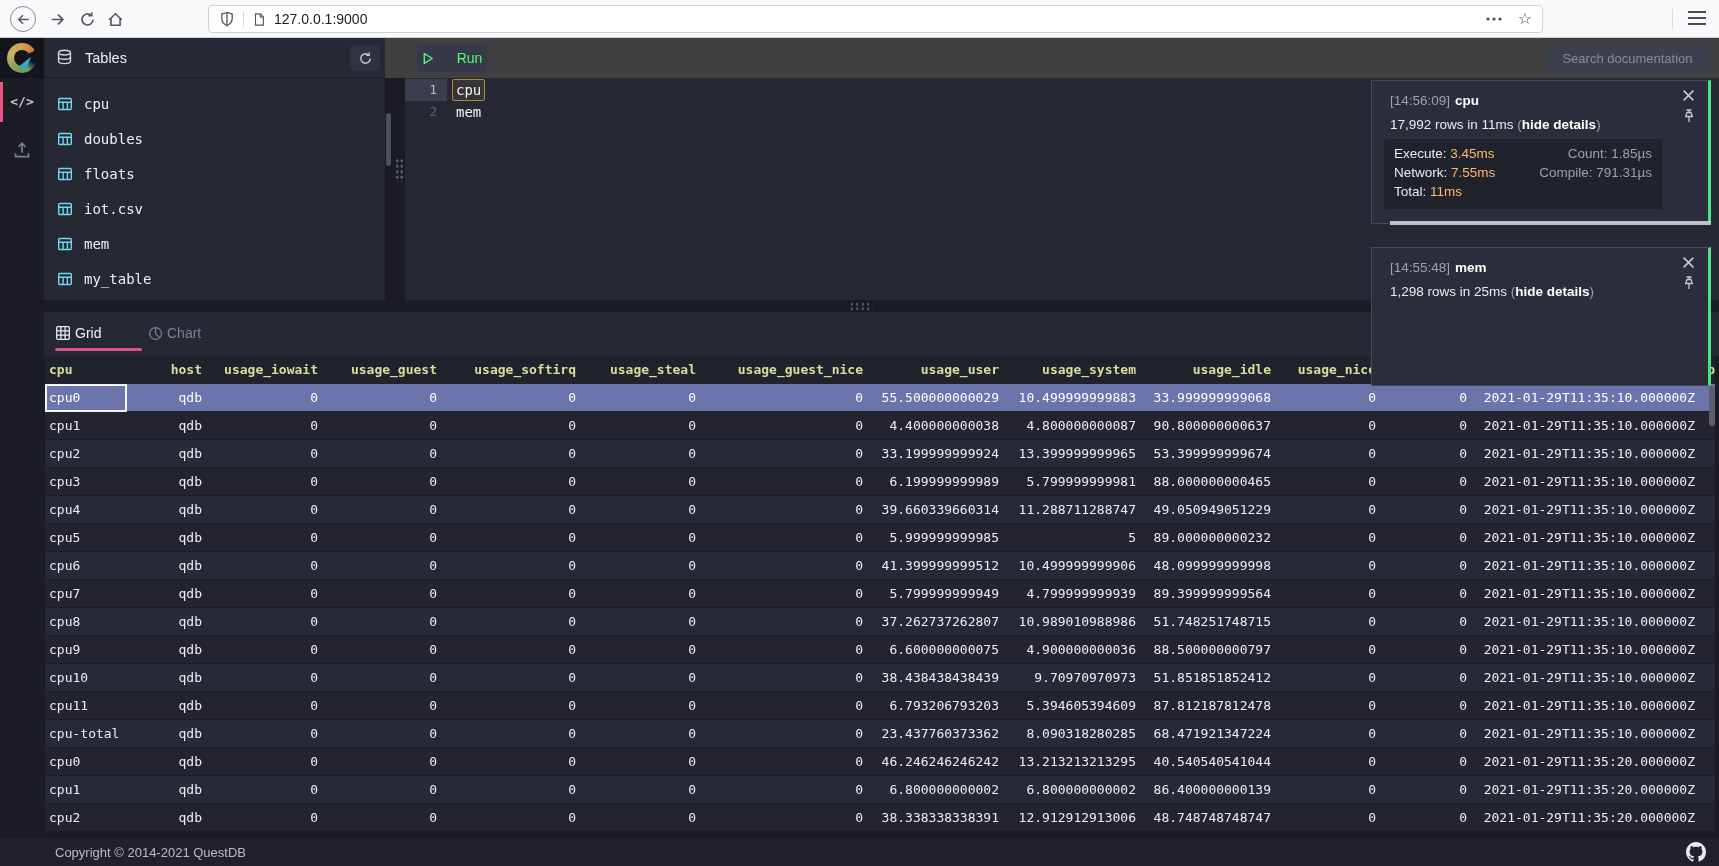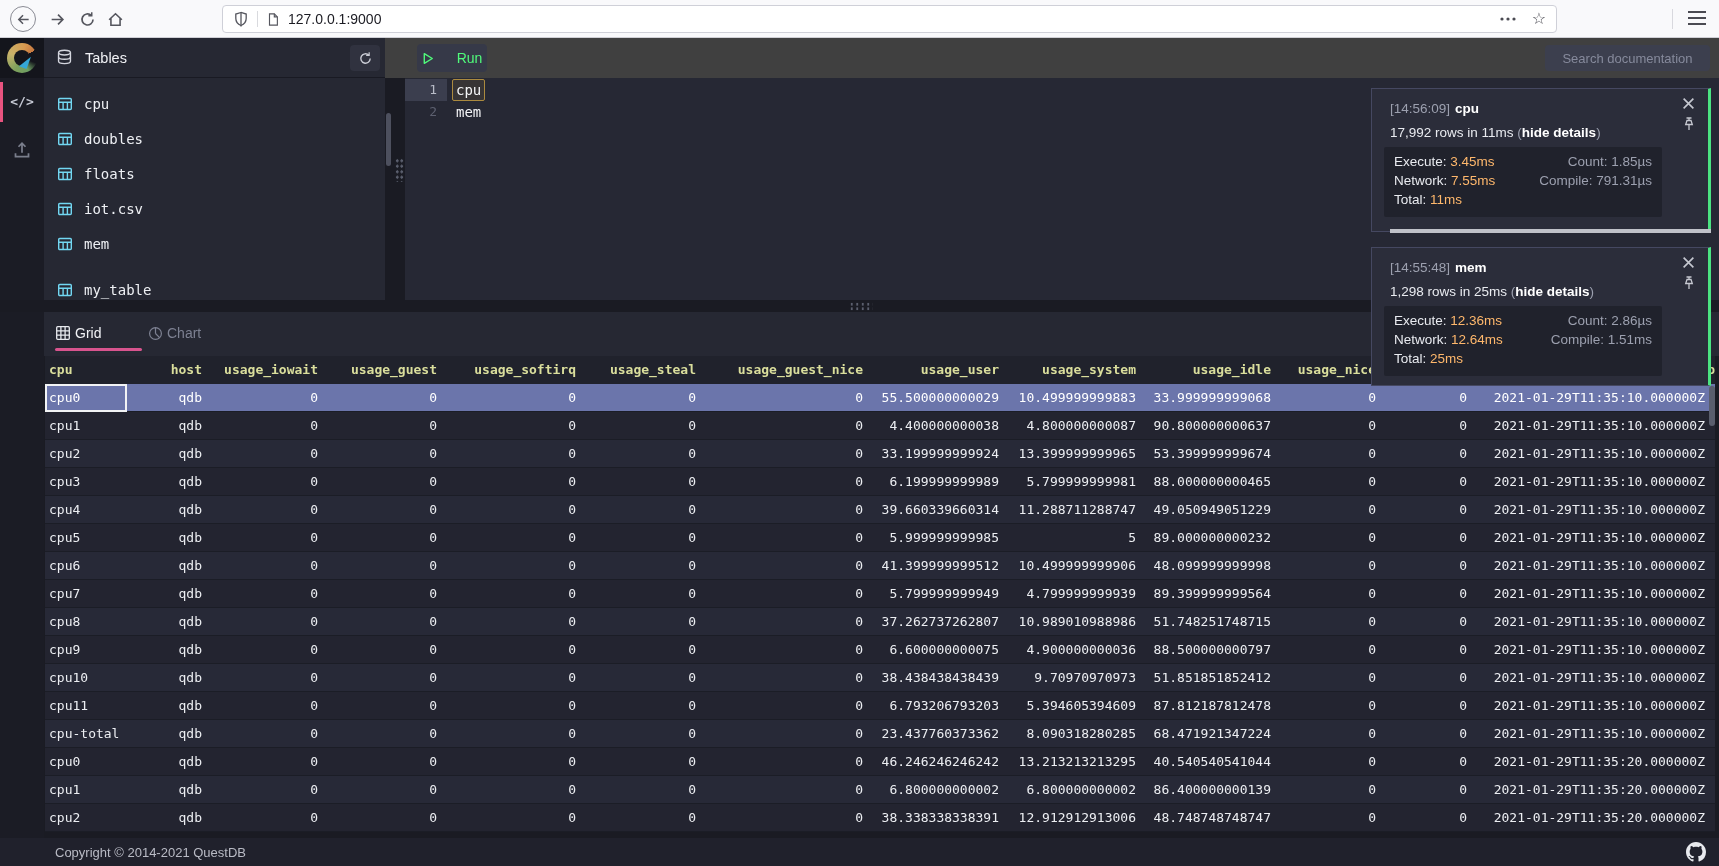--- a/index.html
+++ b/index.html
@@ -7,21 +7,21 @@
   #screen{ position:relative; width:1719px; height:866px; overflow:hidden;
            background:#1a1b23; font-family:"Liberation Sans",sans-serif; }
 
   
   .chrome{ position:absolute; left:0; top:0; width:1719px; height:38px;
            background:#f9f9fb; border-bottom:1px solid #d0d0d6; }
   .nav-ico{ position:absolute; top:6px; width:26px; height:26px; display:flex;
             align-items:center; justify-content:center; color:#55565e; }
   .nav-back{ left:10px; border:1.5px solid #8a8b94; border-radius:50%; }
   .nav-fwd{ left:44px; } .nav-rel{ left:74px; } .nav-home{ left:102px; }
-  .urlbar{ position:absolute; left:222px; top:5px; width:1335px; height:28px;
+  .urlbar{ position:absolute; left:208px; top:5px; width:1335px; height:28px;
            background:#ffffff; border:1px solid #cfd0d8; border-radius:4px;
            display:flex; align-items:center; padding:0 10px; }
   .url-div{ width:1px; height:16px; background:#d9dade; margin:0 8px; }
   .url-text{ font-size:14px; color:#1b1b22; margin-left:8px; flex:1; }
   .url-right{ display:flex; align-items:center; gap:16px; color:#4a4a52; }
   .star{ font-size:16px; line-height:1; color:#4a4a52; }
   .menu-sep{ position:absolute; left:1672px; top:9px; width:1px; height:20px; background:#d8d8de; }
   .hamburger{ position:absolute; right:13px; top:11px; width:18px; height:14px; }
   .hamburger span{ display:block; width:18px; height:2px; background:#4a4a52; margin-bottom:4px; }
 
@@ -100,36 +100,36 @@
   .grow.even{ background:#272937; } .grow.odd{ background:#232430; }
   .grow.sel{ background:#6b75ab; color:#ffffff; }
   .gc{ height:28px; line-height:27px; flex:none; overflow:hidden; white-space:nowrap;
        text-align:right; padding-right:8px; }
   .gc.focus{ box-shadow:inset 0 0 0 2px #f2f3f5; }
   .c0{ width:82px; text-align:left; padding:0 0 0 4px; }
   .c1{ width:75px; text-align:right; padding:0 0 0 4px; }
   .c2{ width:124px; } .c3{ width:119px; } .c4{ width:139px; } .c5{ width:120px; }
   .c6{ width:167px; } .c7{ width:136px; } .c8{ width:137px; } .c9{ width:135px; }
   .c10{ width:105px; } .c11{ width:91px; }
-  .c12{ width:240px; padding-right:10px; }
+  .c12{ width:240px; padding-right:20px; }
   .grid-header .c12{ padding-right:0px; }
   .grid-scroll{ position:absolute; left:1709px; top:386px; width:6px; height:40px;
                 background:#5a5e6d; border-radius:3px; }
 
   
   .footer{ position:absolute; left:0; top:838px; width:1719px; height:28px; background:#20212c;
            display:flex; align-items:center; }
   .copyright{ margin-left:55px; font-size:13px; color:#b9bbc5; }
   .gh{ position:absolute; right:13px; top:4px; width:20px; height:20px; color:#e8eaee; }
 
   
   .notif{ position:absolute; left:1371px; width:340px; background:#2b2d3a;
           border:1px solid #454861; border-right:3px solid #4be381; z-index:10;
           padding:12px 18px 0 18px; font-size:13.5px; color:#e9ebf0; }
-  .notif-1{ top:88px; height:144px; }
+  .notif-1{ top:80px; height:144px; }
   .notif-2{ top:247px; height:139px; }
   .n-time{ color:#9ca0af; } .n-name{ font-weight:bold; color:#ffffff; margin-left:5px; }
   .n-summary{ margin-top:9px; }
   .n-paren{ color:#9ca0af; } .n-link{ font-weight:bold; color:#ffffff; }
   .n-box{ margin:7px 28px 0 -6px; background:#20222c; border-radius:2px; padding:5px 10px;
           display:flex; justify-content:space-between; height:70px; }
   .n-box .row{ line-height:19px; white-space:nowrap; }
   .n-left{ text-align:left; } .n-right{ text-align:right; color:#9ca0af; }
   .n-val{ color:#ffb86c; }
   .n-close{ position:absolute; right:12px; top:8px; width:14px; height:14px; color:#c6c8d0; }
@@ -281,21 +281,21 @@
     </div>
     <div class="tbl-item" style="top:148px">
       <span class="tbl-ico">
           <svg width="16" height="16" viewBox="0 0 16 16" fill="none" stroke="currentColor" stroke-width="1.4">
             <rect x="1.7" y="2.5" width="12.6" height="11" rx="1"></rect>
             <path d="M1.7 6.2h12.6M6.1 6.2v7.3M10.4 6.2v7.3"></path>
           </svg>
         </span>
       <span class="tbl-label">mem</span>
     </div>
-    <div class="tbl-item" style="top:194px">
+    <div class="tbl-item" style="top:183px">
       <span class="tbl-ico">
           <svg width="16" height="16" viewBox="0 0 16 16" fill="none" stroke="currentColor" stroke-width="1.4">
             <rect x="1.7" y="2.5" width="12.6" height="11" rx="1"></rect>
             <path d="M1.7 6.2h12.6M6.1 6.2v7.3M10.4 6.2v7.3"></path>
           </svg>
         </span>
       <span class="tbl-label">my_table</span>
     </div>
   </div>
   <div class="side-scroll"></div>
@@ -633,31 +633,20 @@
   </div>
 
   <div class="notif notif-2">
     <div>
       <span class="n-time">[14:55:48]</span><span class="n-name">mem</span>
     </div>
     <div class="n-summary">
       <span>1,298 rows in 25ms</span>
       <span class="n-paren">(</span><span class="n-link">hide details</span><span class="n-paren">)</span>
     </div>
-    <div class="n-box">
-      <div class="n-left">
-        <div class="row"><span>Execute:</span> <span class="n-val">12.36ms</span></div>
-        <div class="row"><span>Network:</span> <span class="n-val">12.64ms</span></div>
-        <div class="row"><span>Total:</span> <span class="n-val">25ms</span></div>
-      </div>
-      <div class="n-right">
-        <div class="row">Count: 2.86µs</div>
-        <div class="row">Compile: 1.51ms</div>
-      </div>
-    </div>
     <span class="n-close">
       <svg width="13" height="13" viewBox="0 0 12 12" stroke="currentColor" stroke-width="1.5" fill="none">
           <path d="M1.5 1.5 10.5 10.5M10.5 1.5 1.5 10.5"></path>
         </svg>
     </span>
     <span class="n-pin">
       <svg width="12" height="14" viewBox="0 0 12 14" fill="none" stroke="currentColor" stroke-width="1.3">
           <path d="M3.5 1h5M6 1v2.5M4 3.5h4l1.3 4H2.7zM6 7.5V13"></path>
         </svg>
     </span>

